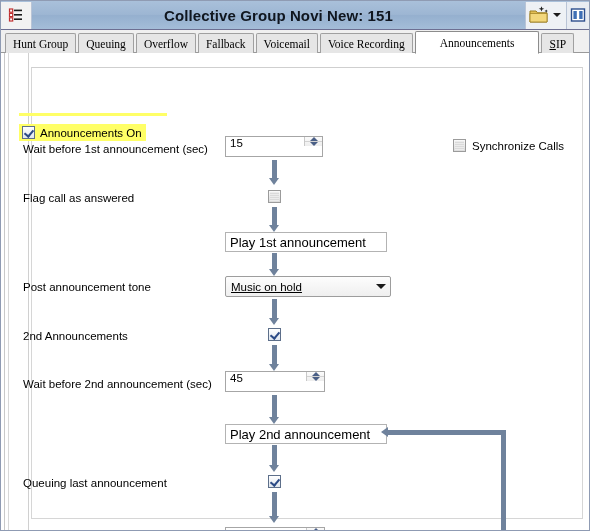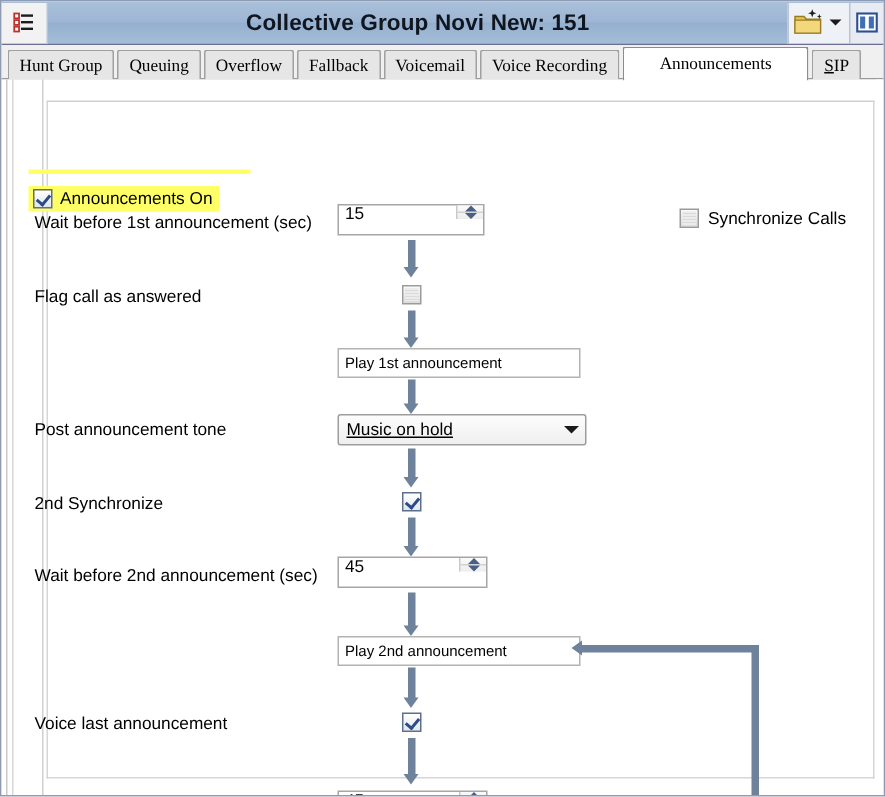--- a/index.html
+++ b/index.html
@@ -279,21 +279,21 @@
 
   .textbox {
     position: absolute;
     box-sizing: border-box;
     height: 20px;
     background: #ffffff;
     border: 1px solid #b3b3b3;
     display: flex;
     align-items: center;
     padding-left: 4px;
-    font-size: 10px;
+    font-size: 13px;
     color: #000;
     white-space: nowrap;
   }
 
   .combo {
     position: absolute;
     box-sizing: border-box;
     height: 21px;
     background: linear-gradient(to bottom, #fdfdfd 0%, #efefef 100%);
     border: 1px solid #9d9d9d;
@@ -454,23 +454,23 @@
     </div>
 
     <div id="sync-calls-row">
       <span class="cb unchecked"></span>
       <span class="cb-label">Synchronize Calls</span>
     </div>
 
     <div class="field-label" style="left:22px; top:89px;">Wait before 1st announcement (sec)</div>
     <div class="field-label" style="left:22px; top:138px;">Flag call as answered</div>
     <div class="field-label" style="left:22px; top:227px;">Post announcement tone</div>
-    <div class="field-label" style="left:22px; top:276px;">2nd Synchronize</div>
+    <div class="field-label" style="left:22px; top:276px;">2nd Announcements</div>
     <div class="field-label" style="left:22px; top:324px;">Wait before 2nd announcement (sec)</div>
-    <div class="field-label" style="left:22px; top:423px;">Voice last announcement</div>
+    <div class="field-label" style="left:22px; top:423px;">Queuing last announcement</div>
 
     <div class="spin" style="left:224px; top:83px; width:98px;">
       <div class="val">15</div>
       <div class="btns">
         <div class="up">
             <span class="arrow-up"></span>
           </div>
         <div class="dn">
             <span class="arrow-dn"></span>
           </div>

